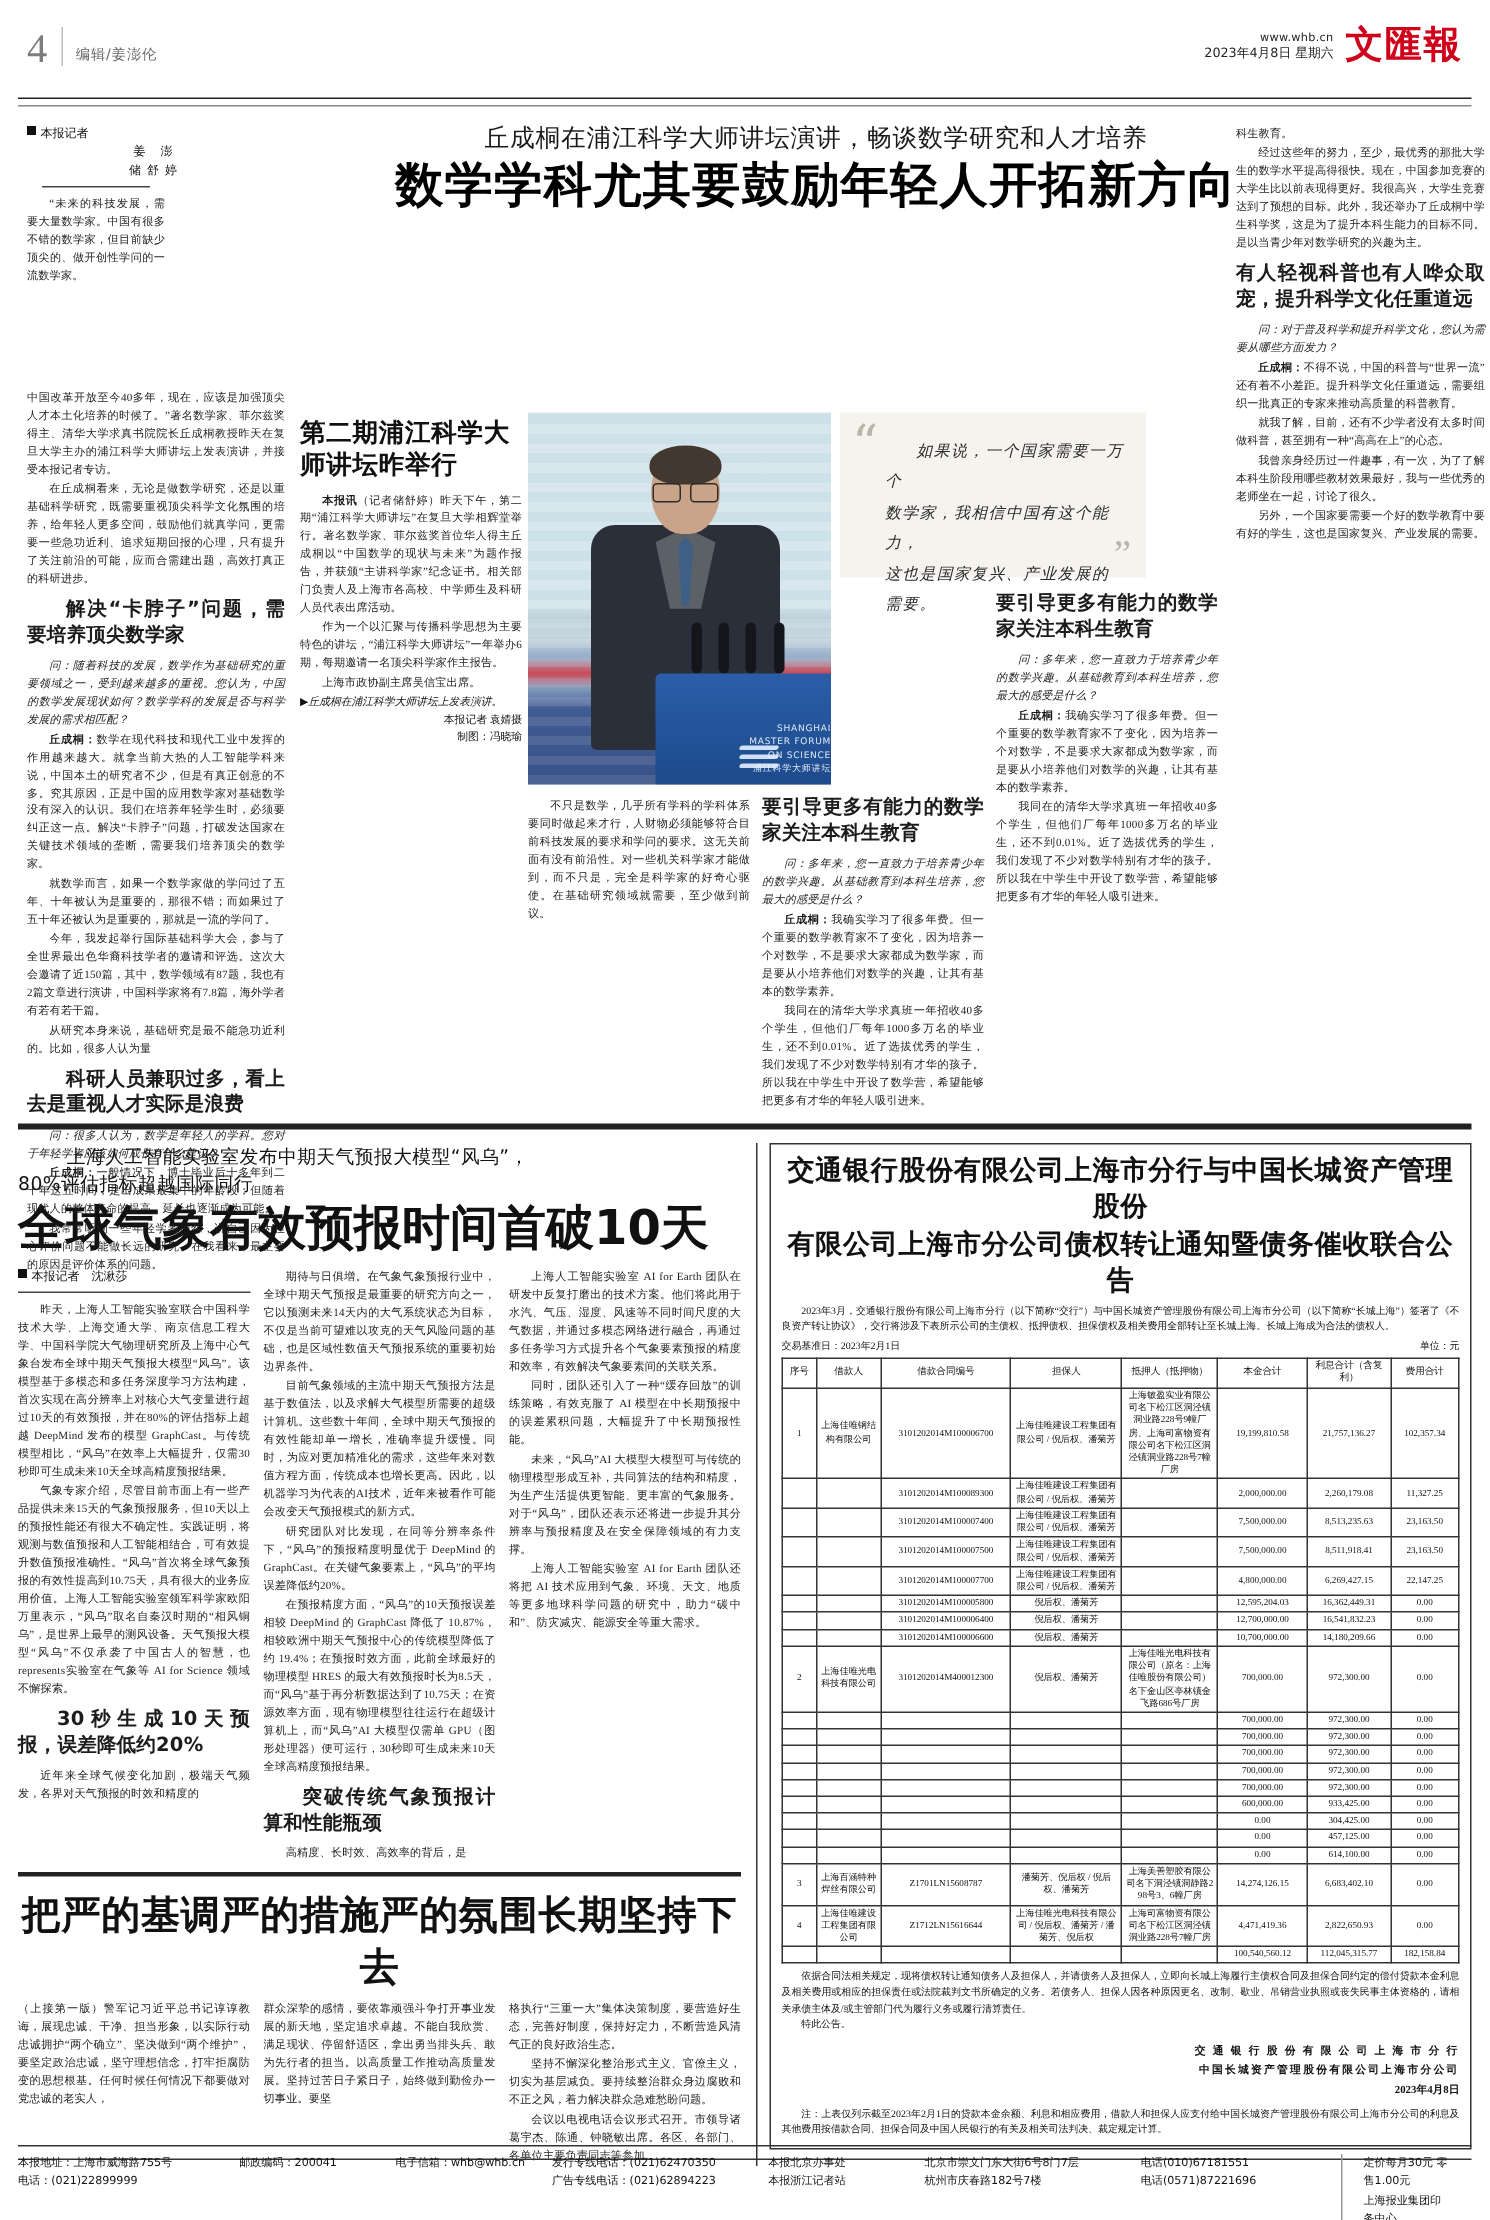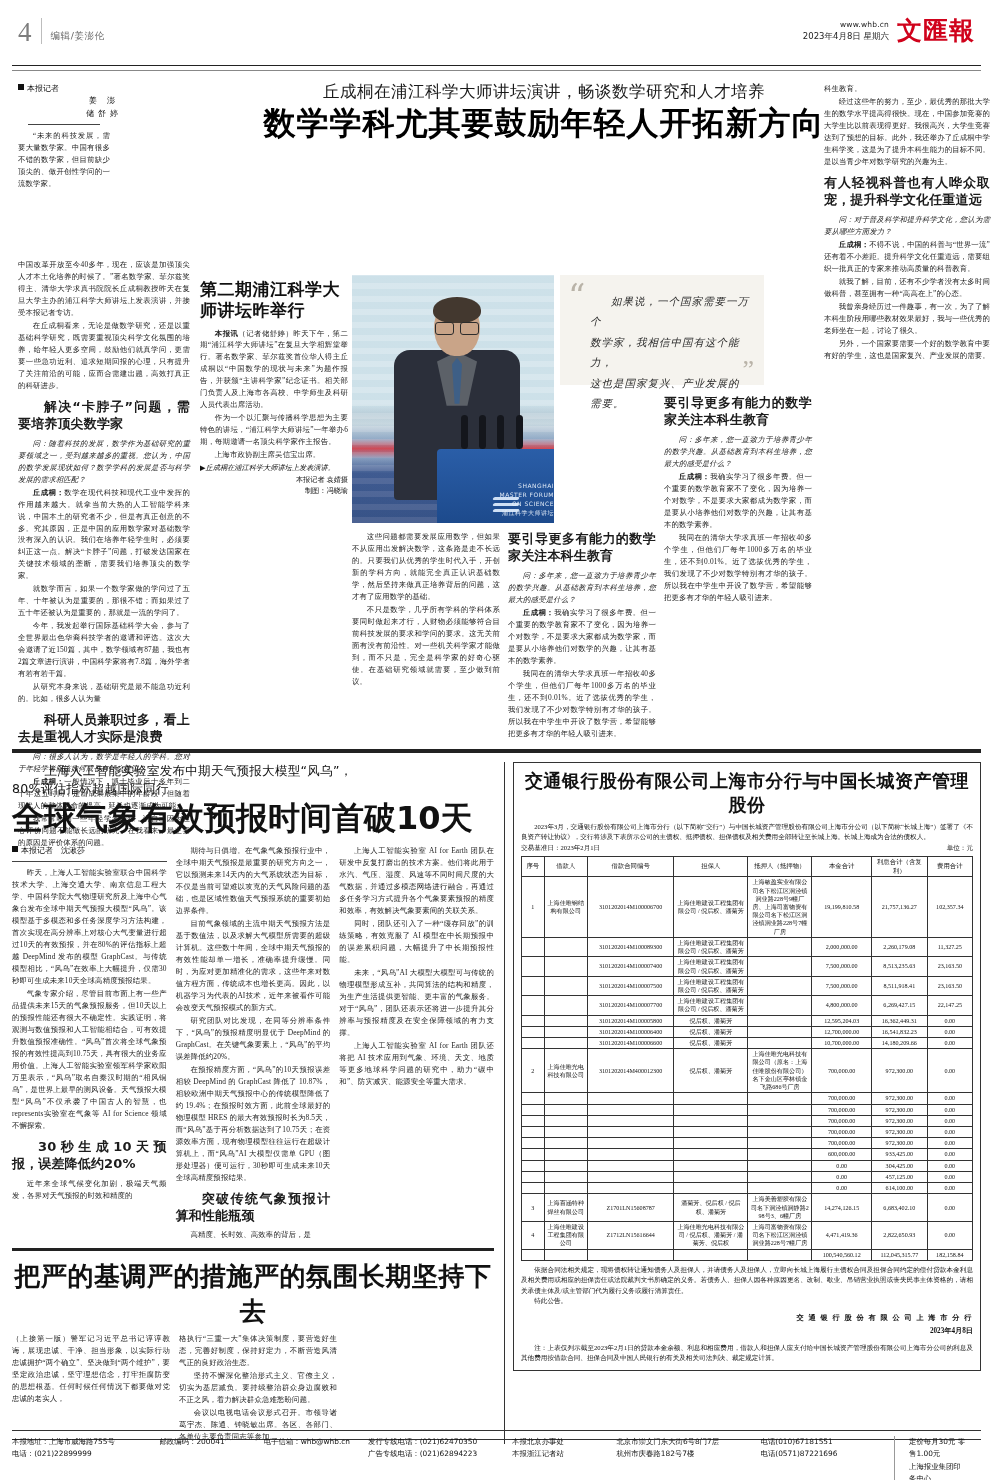--- a/index.html
+++ b/index.html
@@ -214,21 +214,20 @@
       <span class="pq-mark">“</span>
       <div class="pq-txt">
         <span class="first">如果说，一个国家需要一万个</span>
         <span>数学家，我相信中国有这个能力，</span><br>
         <span>这也是国家复兴、产业发展的需要。</span>
       </div>
       <span class="pq-end">”</span>
     </div>
 
     <div style="position:absolute; left:340px; top:452px; width:148px;" class="body-txt">
-      <p>这些问题都需要发展应用数学，但如果不从应用出发解决数学，这条路是走不长远的。只要我们从优秀的学生时代入手，开创新的学科方向，就能完全真正认识基础数学，然后坚持来做真正培养背后的问题，这才有了应用数学的基础。</p>
       <p>不只是数学，几乎所有学科的学科体系要同时做起来才行，人财物必须能够符合目前科技发展的要求和学问的要求。这无关前面有没有前沿性。对一些机关科学家才能做到，而不只是，完全是科学家的好奇心驱使。在基础研究领域就需要，至少做到前议。</p>
     </div>
 
     <div style="position:absolute; left:496px; top:452px; width:148px;" class="body-txt">
       <div class="sect-head" style="margin-top:0;">要引导更多有能力的数学家关注本科生教育</div>
       <p class="ital">问：多年来，您一直致力于培养青少年的数学兴趣。从基础教育到本科生培养，您最大的感受是什么？</p>
       <p><span class="lead-label">丘成桐：</span><span>我确实学习了很多年费。但一个重要的数学教育家不了变化，因为培养一个对数学，不是要求大家都成为数学家，而是要从小培养他们对数学的兴趣，让其有基本的数学素养。</span></p>
       <p>我同在的清华大学求真班一年招收40多个学生，但他们厂每年1000多万名的毕业生，还不到0.01%。近了选拔优秀的学生，我们发现了不少对数学特别有才华的孩子。所以我在中学生中开设了数学营，希望能够把更多有才华的年轻人吸引进来。</p>
     </div>
 
@@ -297,31 +296,35 @@
       </div>
 
       <div class="heavy-rule" style="margin-top:6px; height:3px;"></div>
       <div class="bottom-art">
         <div class="ba-title">把严的基调严的措施严的氛围长期坚持下去</div>
         <div style="display:flex; gap:9px; margin-top:4px;">
           <div class="body-txt" style="width:158px;">
               <p style="text-indent:0;">（上接第一版）警军记习近平总书记谆谆教诲，展现忠诚、干净、担当形象，以实际行动忠诚拥护“两个确立”、坚决做到“两个维护”，要坚定政治忠诚，坚守理想信念，打牢拒腐防变的思想根基。任何时候任何情况下都要做对党忠诚的老实人，</p>
             </div>
           <div class="body-txt" style="width:158px;">
+              <p style="text-indent:0;">群众深挚的感情，要依靠顽强斗争打开事业发展的新天地，坚定追求卓越。不能自我欣赏、满足现状、停留舒适区，拿出勇当排头兵、敢为先行者的担当。以高质量工作推动高质量发展。坚持过苦日子紧日子，始终做到勤俭办一切事业。要坚</p>
+            </div>
+          <div class="body-txt" style="width:158px;">
             <p style="text-indent:0;">格执行“三重一大”集体决策制度，要营造好生态，完善好制度，保持好定力，不断营造风清气正的良好政治生态。</p>
             <p>坚持不懈深化整治形式主义、官僚主义，切实为基层减负。要持续整治群众身边腐败和不正之风，着力解决群众急难愁盼问题。</p>
             <p>会议以电视电话会议形式召开。市领导诸葛宇杰、陈通、钟晓敏出席。各区、各部门、各单位主要负责同志等参加。</p>
           </div>
         </div>
       </div>
     </div>
 
     <div class="mid-right">
       <div class="ann-box">
         <div class="ann-title">交通银行股份有限公司上海市分行与中国长城资产管理股份</div>
+        <div class="ann-title">有限公司上海市分公司债权转让通知暨债务催收联合公告</div>
         <div class="ann-lead">
             <p>2023年3月，交通银行股份有限公司上海市分行（以下简称“交行”）与中国长城资产管理股份有限公司上海市分公司（以下简称“长城上海”）签署了《不良资产转让协议》，交行将涉及下表所示公司的主债权、抵押债权、担保债权及相关费用全部转让至长城上海。长城上海成为合法的债权人。</p>
           </div>
         <div class="ann-meta">
           <span>交易基准日：2023年2月1日</span>
           <span>单位：元</span>
         </div>
 
         <table class="ann">
           <colgroup>
@@ -561,20 +564,21 @@
           </tr>
             </tfoot>
         </table>
 
         <div class="ann-foot">
           <p>依据合同法相关规定，现将债权转让通知债务人及担保人，并请债务人及担保人，立即向长城上海履行主债权合同及担保合同约定的偿付贷款本金利息及相关费用或相应的担保责任或法院裁判文书所确定的义务。若债务人、担保人因各种原因更名、改制、歇业、吊销营业执照或丧失民事主体资格的，请相关承债主体及/或主管部门代为履行义务或履行清算责任。</p>
           <p>特此公告。</p>
         </div>
         <div class="sign">
           <div>交 通 银 行 股 份 有 限 公 司 上 海 市 分 行</div>
+          <div>中国长城资产管理股份有限公司上海市分公司</div>
           <div class="d">2023年4月8日</div>
         </div>
         <div class="ann-foot">
           <p>注：上表仅列示截至2023年2月1日的贷款本金余额、利息和相应费用，借款人和担保人应支付给中国长城资产管理股份有限公司上海市分公司的利息及其他费用按借款合同、担保合同及中国人民银行的有关及相关司法判决、裁定规定计算。</p>
         </div>
       </div>
     </div>
   </div>
 
   <div class="foot-strip"></div>

